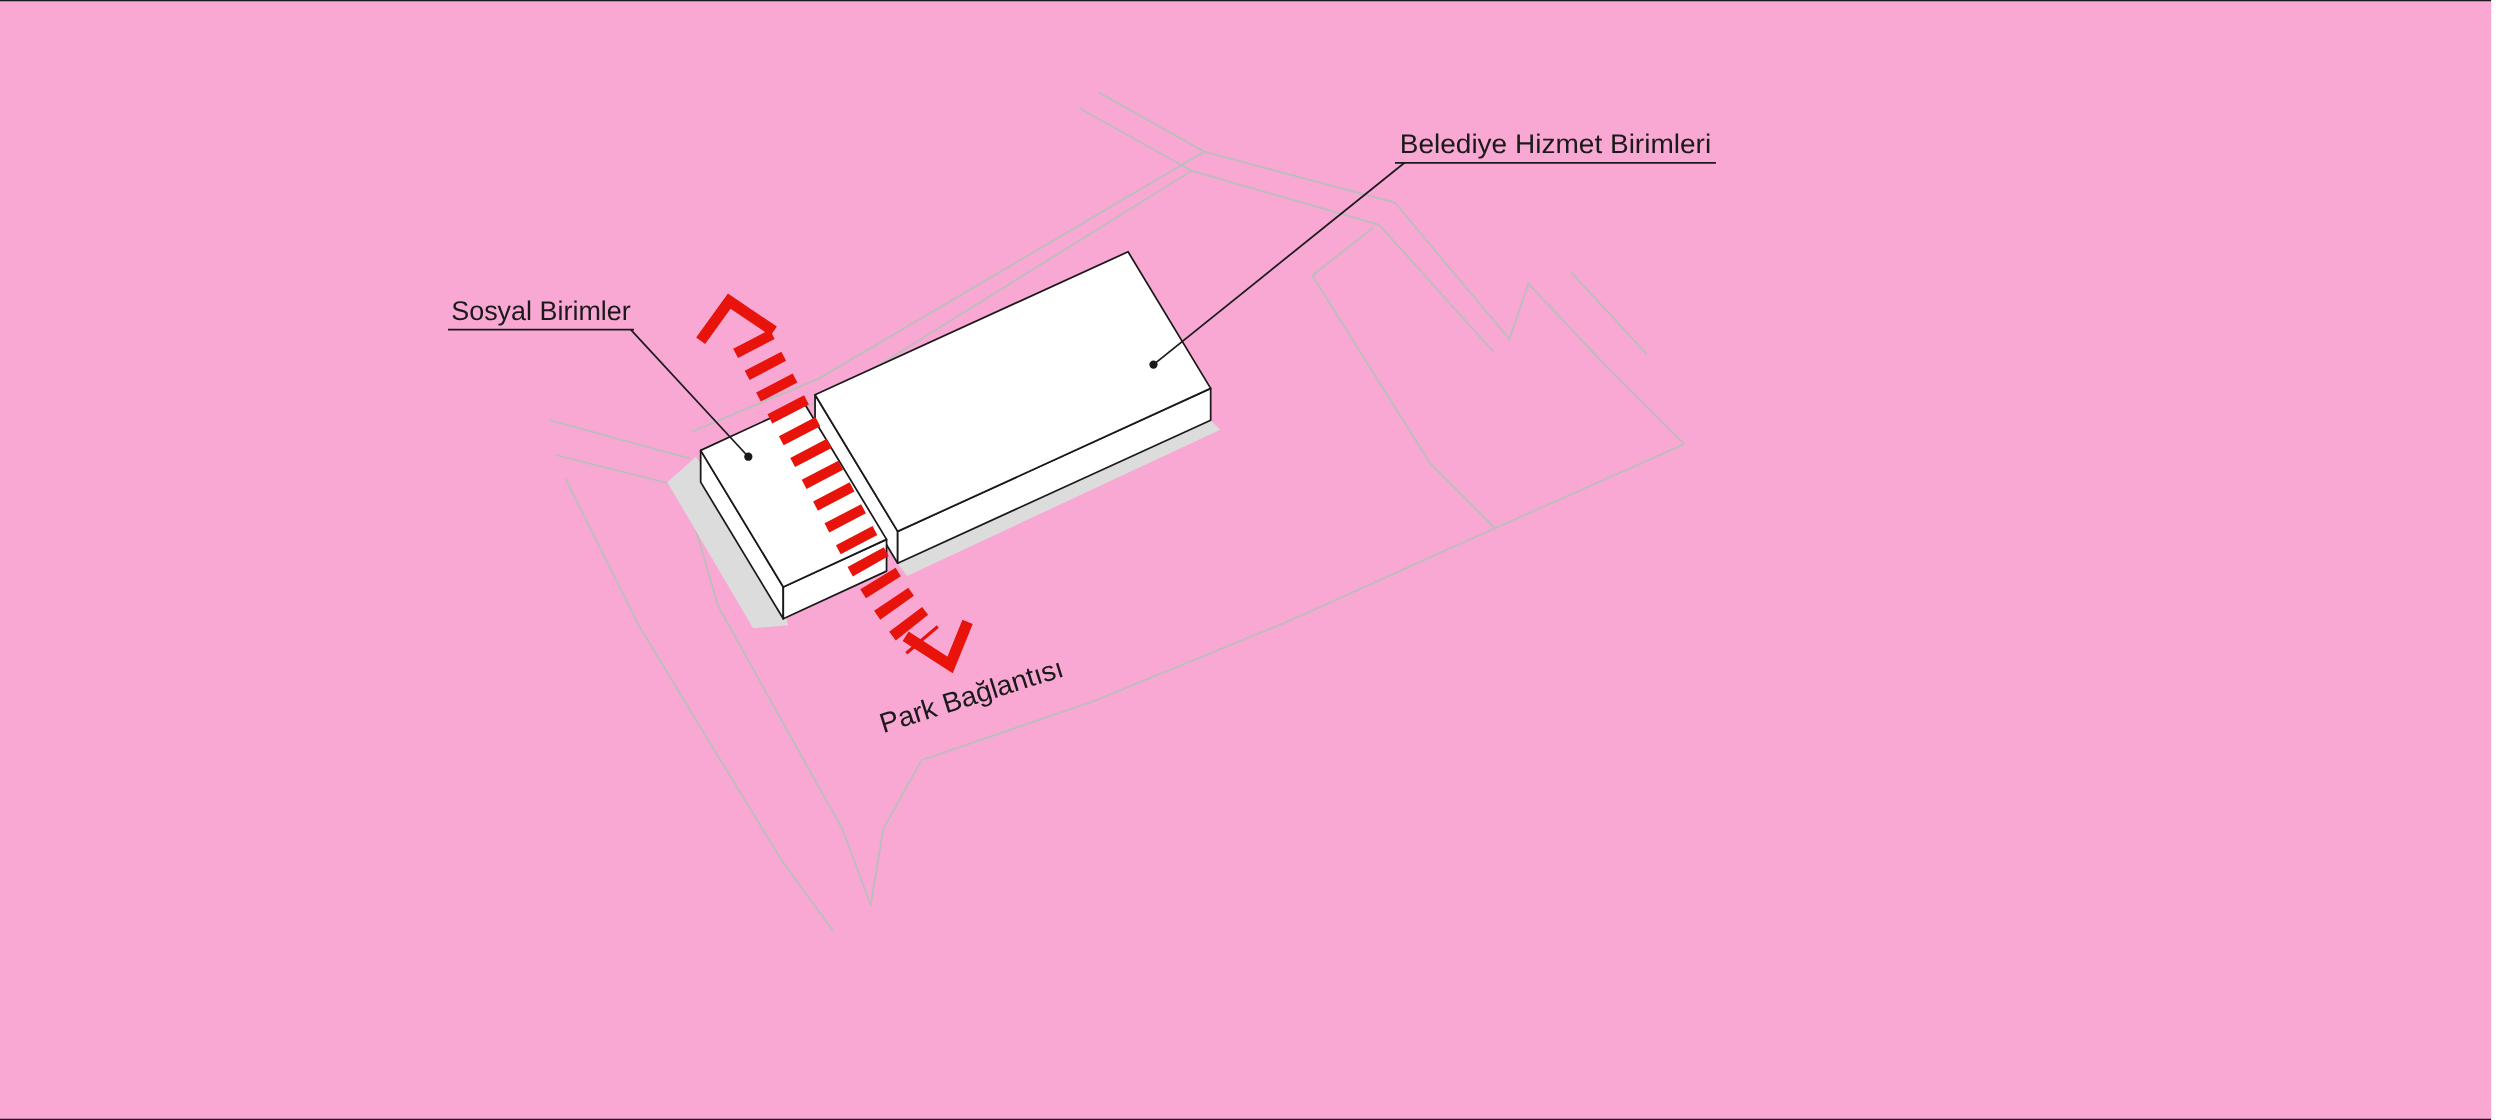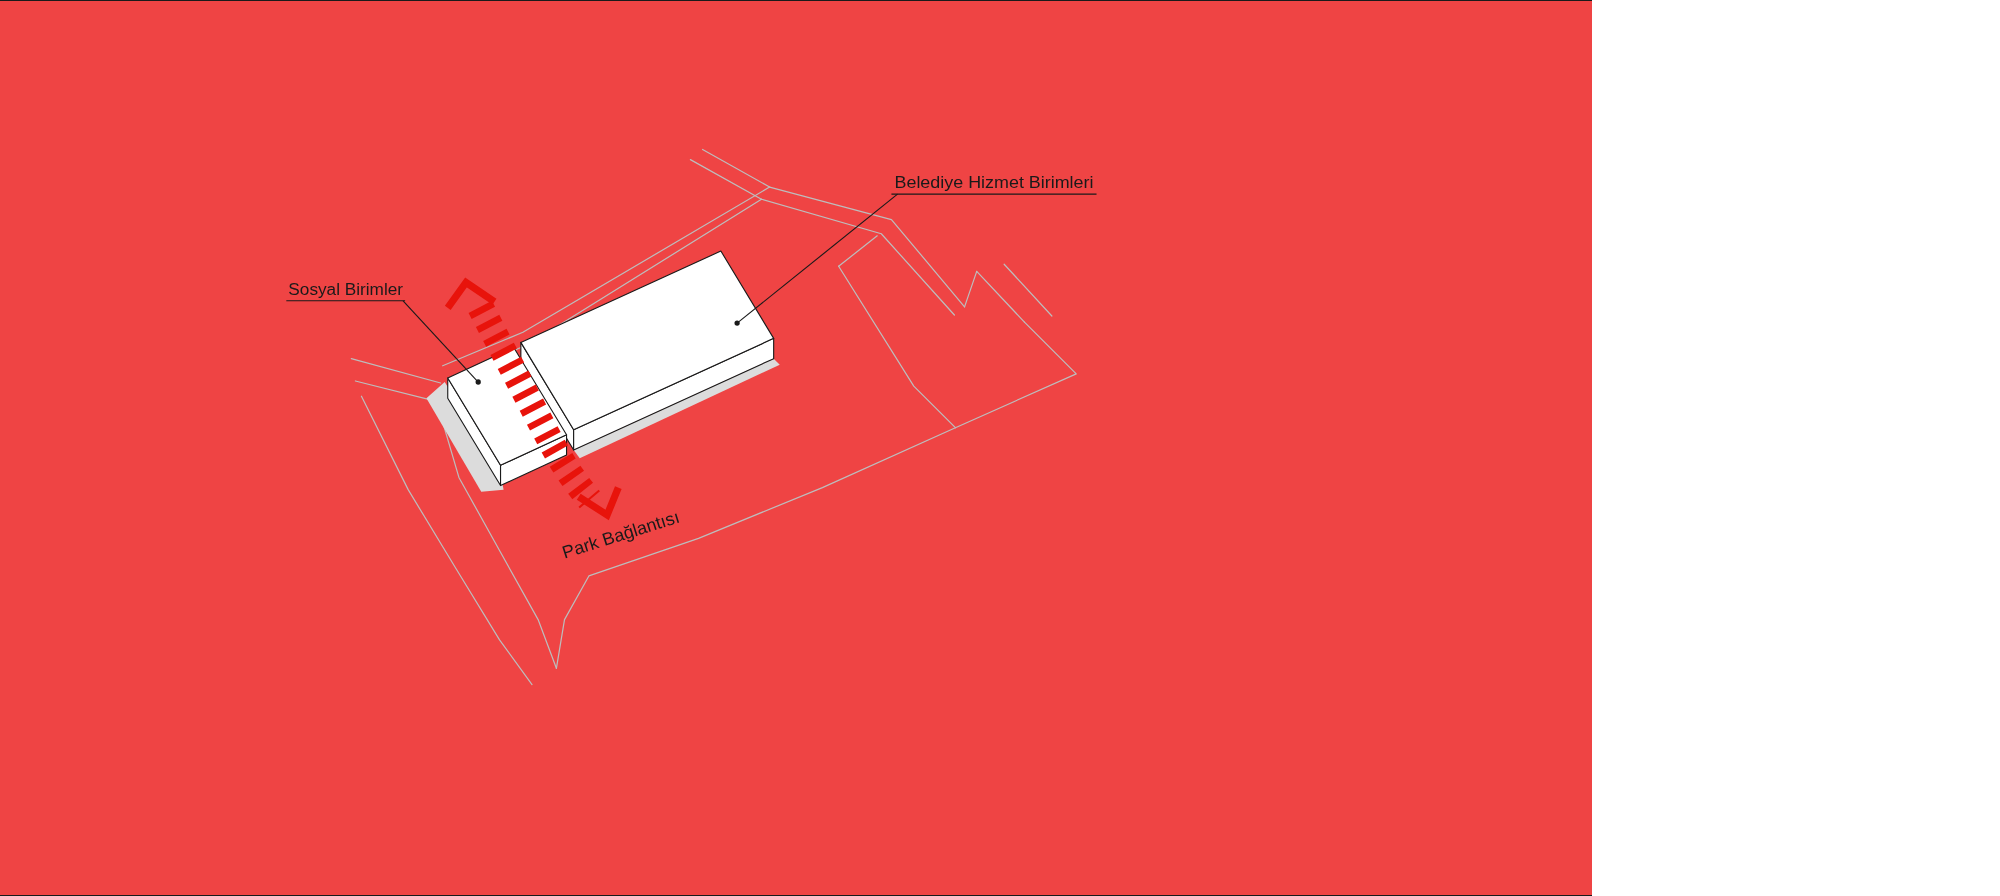--- a/index.html
+++ b/index.html
@@ -2,23 +2,23 @@
 <html><head>
 <meta charset="utf-8">
 <style>
   html, body {
     margin: 0;
     padding: 0;
     background: #ffffff;
   }
   .stage {
     position: relative;
-    width: 1592px;
+    width: 1993px;
     height: 896px;
-    background: #ef4444;
+    background: #f9a8d4;
     overflow: hidden;
     box-sizing: border-box;
   }
   .edge-line {
     position: absolute;
     left: 0;
     width: 100%;
     height: 0;
     border-top: 1px solid #1a1a1a;
   }

